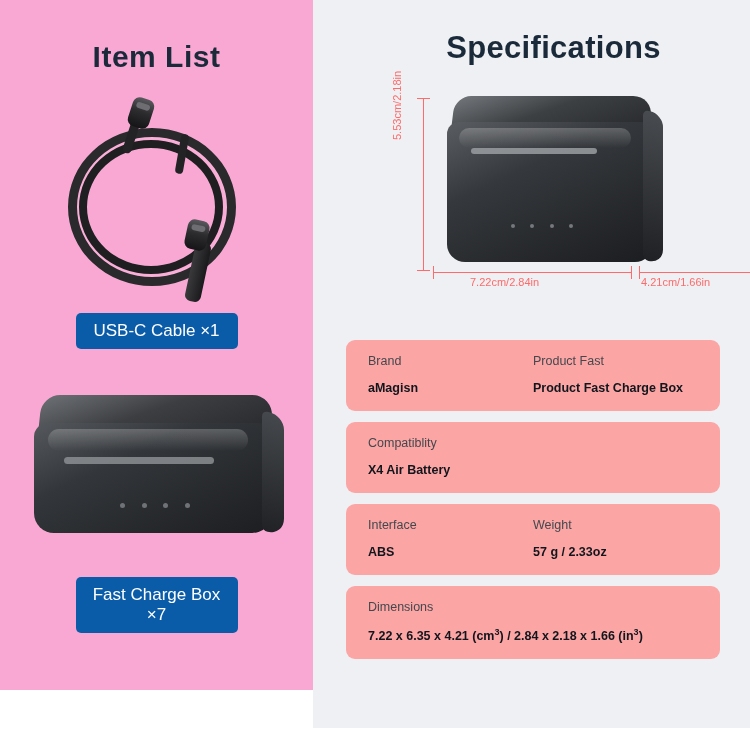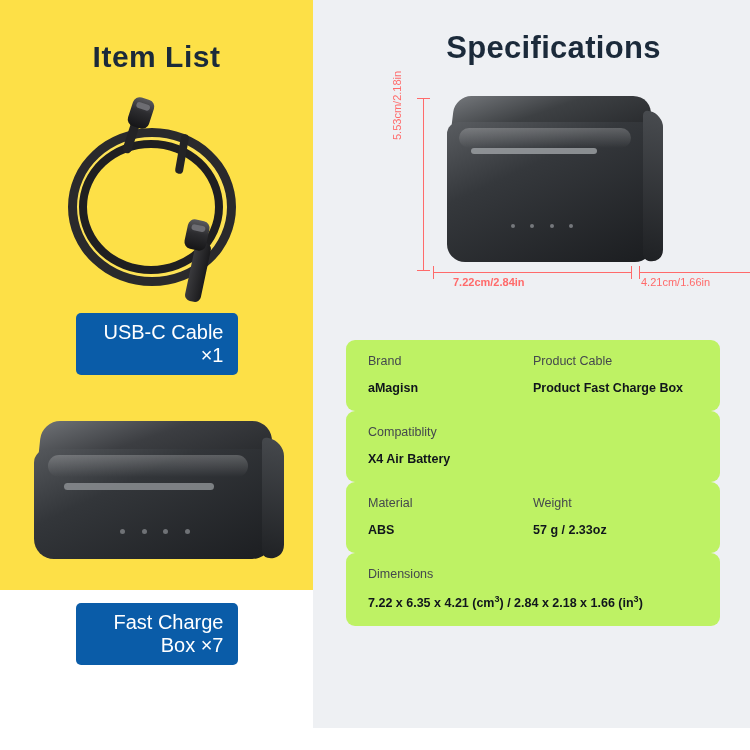--- a/index.html
+++ b/index.html
@@ -16,22 +16,22 @@
   .page {
     position: relative;
     width: 750px;
     height: 750px;
     display: flex;
   }
 
   
   .left-panel {
     width: 313px;
-    height: 590px;
-    background: #fde047;
+    height: 690px;
+    background: #f9a8d4;
     position: relative;
     flex: 0 0 313px;
   }
   .left-title {
     text-align: center;
     font-size: 30px;
     font-weight: bold;
     color: #1b2a3a;
     letter-spacing: 0.5px;
     margin-top: 40px;
@@ -111,24 +111,24 @@
     background: linear-gradient(90deg,#3a3a3d,#1a1a1c);
     border-radius: 6px;
     transform: rotate(12deg);
   }
 
   .badge {
     display: block;
     margin: 0 auto;
     background: #0a5ca8;
     color: #ffffff;
-    font-size: 20px;
+    font-size: 17px;
     padding: 8px 14px;
     border-radius: 5px;
-    text-align: right;
+    text-align: center;
     width: 162px;
     box-sizing: border-box;
   }
   .badge-cable { margin-top: 6px; }
 
   
   .box-wrap {
     position: relative;
     width: 313px;
     height: 200px;
@@ -346,23 +346,24 @@
   }
 
   
   .spec-list {
     position: absolute;
     left: 33px;
     top: 340px;
     width: 374px;
   }
   .spec-card {
-    background: #bef264;
+    background: #fca5a5;
     border-radius: 9px;
     padding: 14px 22px 16px 22px;
+    margin-bottom: 11px;
     box-sizing: border-box;
   }
   .spec-row {
     display: flex;
   }
   .spec-col {
     flex: 1 1 50%;
   }
   .spec-key {
     font-size: 12.5px;
@@ -437,56 +438,56 @@
       </div>
 
       <div class="dim-line-v"></div>
       <div class="dim-cap-v" style="top:22px;"></div>
       <div class="dim-cap-v" style="top:194px;"></div>
       <div class="dim-label-v">5.53cm/2.18in</div>
 
       <div class="dim-line-h" style="left:98px; width:198px;"></div>
       <div class="dim-cap-h" style="left:98px; top:190px;"></div>
       <div class="dim-cap-h" style="left:296px; top:190px;"></div>
-      <div class="dim-label-h" style="left:118px;font-weight:bold;">7.22cm/2.84in</div>
+      <div class="dim-label-h" style="left:135px;">7.22cm/2.84in</div>
 
       <div class="dim-line-h" style="left:304px; width:120px;"></div>
       <div class="dim-cap-h" style="left:304px; top:190px;"></div>
       <div class="dim-cap-h" style="left:424px; top:190px;"></div>
       <div class="dim-label-h" style="left:306px;">4.21cm/1.66in</div>
     </div>
 
     <div class="spec-list">
 
       <div class="spec-card">
         <div class="spec-row">
           <div class="spec-col">
             <div class="spec-key">Brand</div>
             <div class="spec-val">aMagisn</div>
           </div>
           <div class="spec-col">
-            <div class="spec-key">Product Cable</div>
+            <div class="spec-key">Product Fast</div>
             <div class="spec-val">Product Fast Charge Box</div>
           </div>
         </div>
       </div>
 
       <div class="spec-card">
         <div class="spec-row">
           <div class="spec-col">
             <div class="spec-key">Compatiblity</div>
             <div class="spec-val">X4 Air Battery</div>
           </div>
         </div>
       </div>
 
       <div class="spec-card">
         <div class="spec-row">
           <div class="spec-col">
-            <div class="spec-key">Material</div>
+            <div class="spec-key">Interface</div>
             <div class="spec-val">ABS</div>
           </div>
           <div class="spec-col">
             <div class="spec-key">Weight</div>
             <div class="spec-val">57 g / 2.33oz</div>
           </div>
         </div>
       </div>
 
       <div class="spec-card dim-card">

